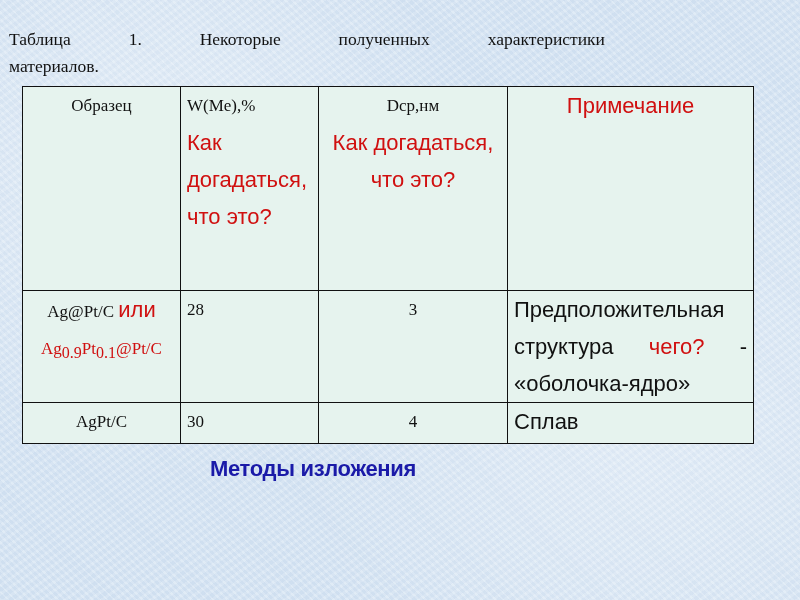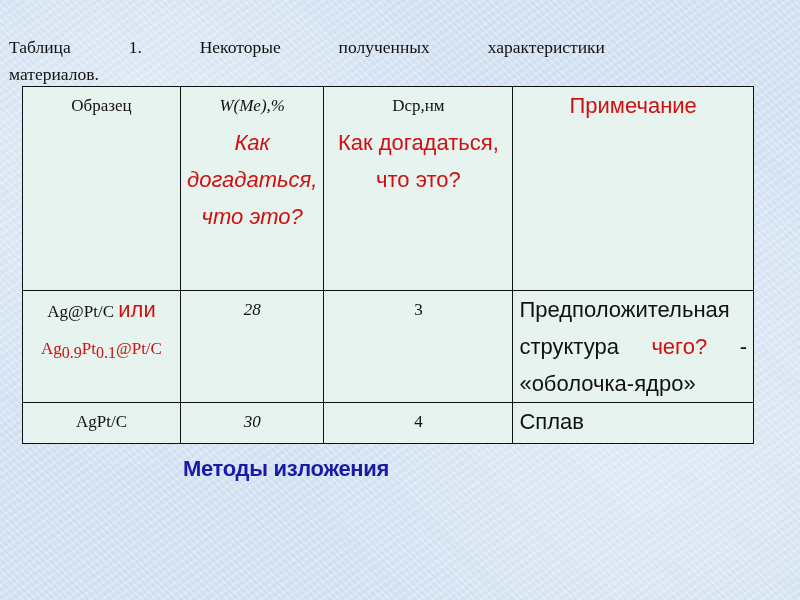--- a/index.html
+++ b/index.html
@@ -7,52 +7,52 @@
     width: 800px; height: 600px; overflow: hidden; position: relative;
     background: #d8e6f4;
     background-image:
       radial-gradient(circle at 20% 30%, rgba(255,255,255,0.35) 0, rgba(255,255,255,0) 40%),
       radial-gradient(circle at 80% 70%, rgba(255,255,255,0.3) 0, rgba(255,255,255,0) 45%),
       repeating-linear-gradient(45deg, rgba(255,255,255,0.12) 0 2px, rgba(180,200,225,0.12) 2px 5px),
       repeating-linear-gradient(-35deg, rgba(255,255,255,0.10) 0 3px, rgba(170,195,225,0.10) 3px 7px);
     font-family: "Liberation Serif", serif;
   }
   .caption {
-    position: absolute; left: 9px; top: 34px; width: 596px;
+    position: absolute; left: 9px; top: 26px; width: 596px;
     font-size: 17.5px; line-height: 27px; color: #111;
     text-align: justify; text-align-last: left;
   }
   .caption .l1 { display: flex; justify-content: space-between; }
   table.data {
     position: absolute; left: 22px; top: 86px; width: 732px;
     border-collapse: collapse; background: #e6f3ee;
     font-family: "Liberation Serif", serif; font-size: 17px; color: #111;
   }
   table.data td {
     border: 1.5px solid #111; vertical-align: top; padding: 0 6px;
     line-height: 37px;
   }
   .c1 { width: 145px; text-align: center; }
-  .c2 { width: 125px; text-align: center; font-style: italic; }
+  .c2 { width: 125px; text-align: left; }
   .c3 { width: 176px; text-align: center; }
   .c4 { text-align: left; }
   .red { color: #d01010; }
   .hdr td { height: 203px; }
   .r1 td { height: 106px; }
   .r2 td { height: 40px; }
   .sans { font-family: "Liberation Sans", sans-serif; font-size: 22px; }
   .just { display: flex; justify-content: space-between; gap: 8px; }
   sub { font-size: 16px; vertical-align: -4px; line-height: 0; }
   .methods {
     position: absolute; left: 0; top: 456px; width: 800px;
     font-family: "Liberation Sans Narrow", "Liberation Sans", sans-serif; color: #1a1aa8;
   }
   .methods h2 {
     margin: 0; text-align: center; font-size: 22px; font-weight: bold;
-    letter-spacing: -0.3px; padding-left: 76px; width: 420px;
+    letter-spacing: -0.3px; padding-left: 103px; width: 420px;
     margin-left: 0;
   }
   .methods ul { list-style: none; margin: 4px 0 0 0; padding: 0 0 0 24px; }
   .methods li { font-size: 21.5px; line-height: 32px; letter-spacing: -0.5px; }
   .methods .bullet { display: inline-block; width: 24px; font-size: 18px; vertical-align: 1px; }
 </style>
 </head>
 <body>
 
 <div class="caption">

